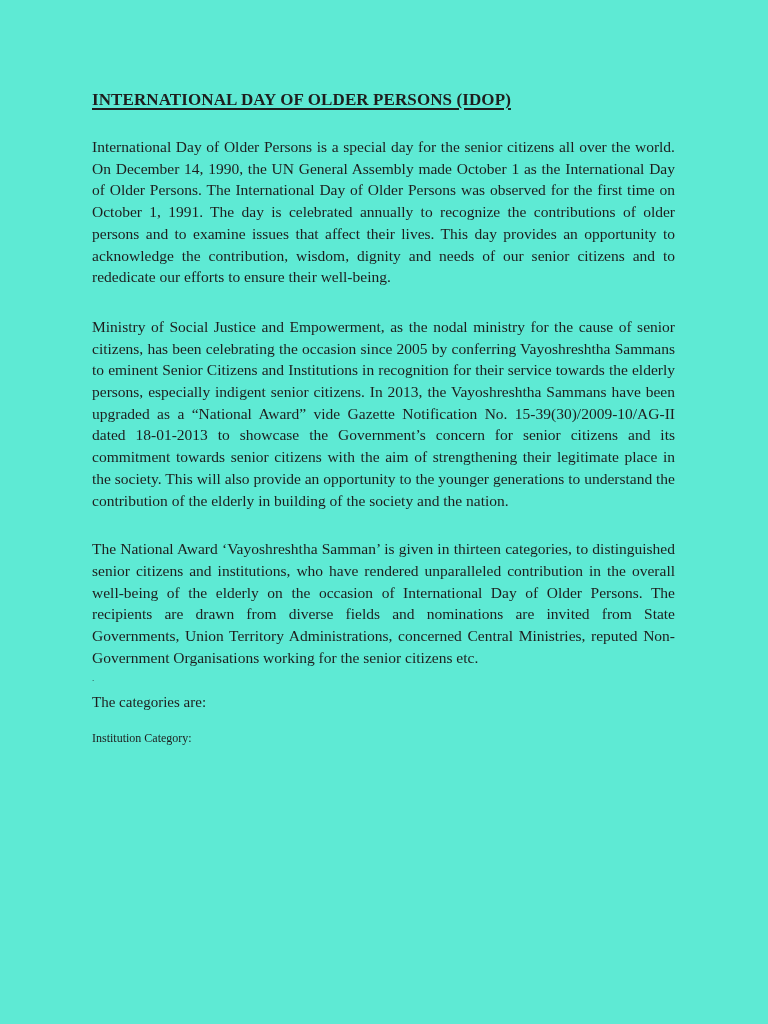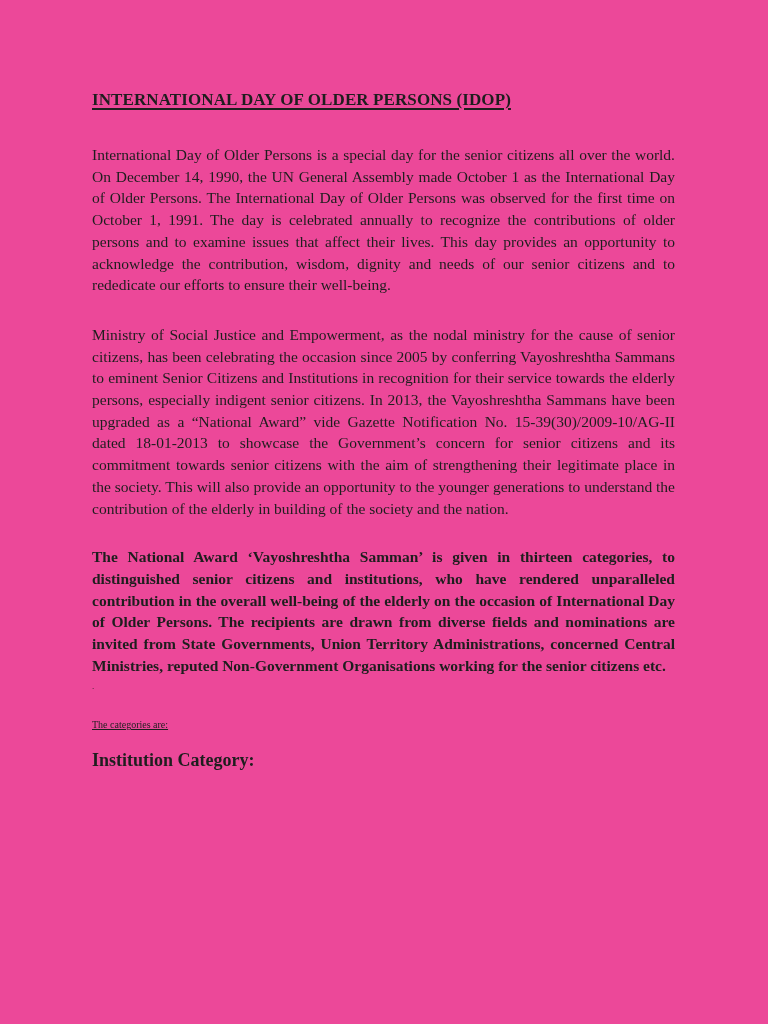--- a/index.html
+++ b/index.html
@@ -5,21 +5,21 @@
   html, body {
     margin: 0;
     padding: 0;
     background: #ffffff;
   }
   .page {
     position: relative;
     width: 768px;
     height: 1024px;
     box-sizing: border-box;
-    background: #ec4899;
+    background: #5eead4;
     overflow: hidden;
     padding: 88px 93px 0 92px;
     color: #1e1e1e;
     font-family: "Liberation Serif", "DejaVu Serif", serif;
   }
   .doc-title {
     font-size: 17px;
     line-height: 24px;
     font-weight: 700;
     margin: 0;
@@ -27,38 +27,37 @@
     text-decoration: underline;
     text-decoration-thickness: 2px;
     text-underline-offset: 3px;
   }
   .para {
     font-size: 15.5px;
     line-height: 21.7px;
     text-align: justify;
     margin: 0;
   }
-  .p1 { margin-top: 32px; }
+  .p1 { margin-top: 24px; }
   .p2 { margin-top: 28px; }
-  .p3 { margin-top: 27px; font-weight: bold; }
+  .p3 { margin-top: 27px; }
   .stray {
     font-size: 9px;
     line-height: 9px;
     margin-top: 6px;
   }
   .cats {
-    font-size: 10px;
+    font-size: 15px;
     line-height: 21.7px;
-    margin: 23px 0 0 0;
-    text-decoration: underline;
+    margin: 9px 0 0 0;
   }
   .inst-heading {
-    font-size: 18px;
+    font-size: 12px;
     line-height: 21.7px;
-    font-weight: 700;
+    font-weight: 400;
     margin: 14px 0 0 0;
   }
   .inst-list {
     margin: 12px 0 0 0;
     padding: 0 0 0 39px;
     font-size: 15.5px;
     line-height: 22.5px;
   }
   .inst-item {
     text-align: justify;

